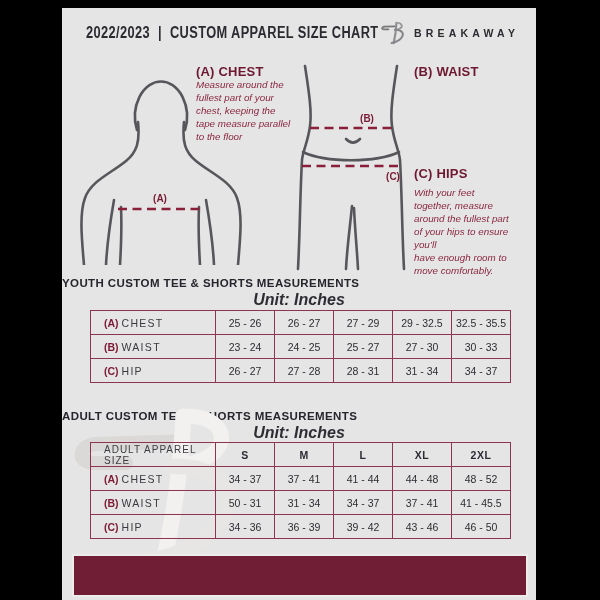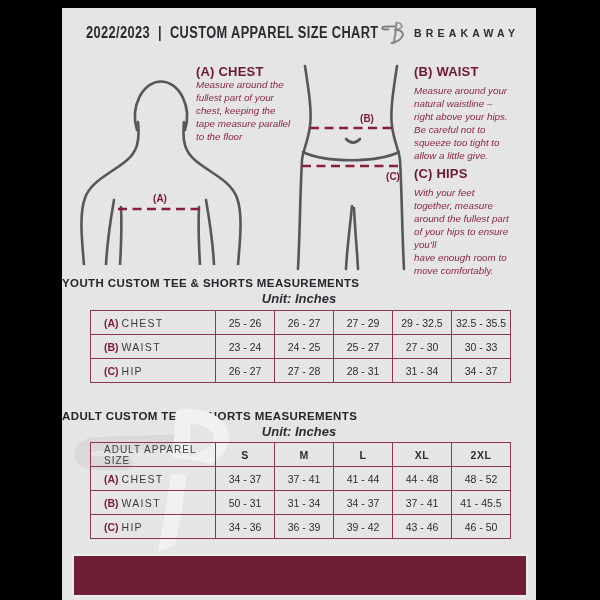--- a/index.html
+++ b/index.html
@@ -35,21 +35,21 @@
     position:absolute;font-size:9.8px;font-style:italic;color:#8a2740;
     line-height:1.32;white-space:pre-line;
   }
   
   .section-title{
     position:absolute;left:0;width:100%;
     font-size:11.5px;font-weight:bold;color:#26252c;letter-spacing:0.4px;
   }
   .section-unit{
     position:absolute;left:0;width:100%;text-align:center;
-    font-size:13px;font-weight:600;font-style:italic;color:#2e2d33;
+    font-size:16px;font-weight:600;font-style:italic;color:#2e2d33;
   }
   table.size-table{
     position:absolute;left:28px;width:420px;
     border-collapse:collapse;table-layout:fixed;z-index:2;
   }
   .size-table td,.size-table th{
     border:1.5px solid #8d3550;height:23px;padding:0;
     font-size:10.5px;color:#2e2d33;text-align:center;vertical-align:middle;
     background:transparent;
   }
@@ -113,26 +113,20 @@
   </svg>
 
   <div class="guide-head" style="left:134px;top:56px">(A) CHEST</div>
   <div class="guide-body" style="left:134px;top:71px;width:112px">Measure around the
 fullest part of your
 chest, keeping the
 tape measure parallel
 to the floor</div>
 
   <div class="guide-head" style="left:352px;top:56px">(B) WAIST</div>
-  <div class="guide-body" style="left:352px;top:77px;width:116px">Measure around your
-natural waistline –
-right above your hips.
-Be careful not to
-squeeze too tight to
-allow a little give.</div>
 
   <div class="guide-head" style="left:352px;top:158px">(C) HIPS</div>
   <div class="guide-body" style="left:352px;top:179px;width:116px">With your feet
 together, measure
 around the fullest part
 of your hips to ensure
 you’ll
 have enough room to
 move comfortably.</div>
 

